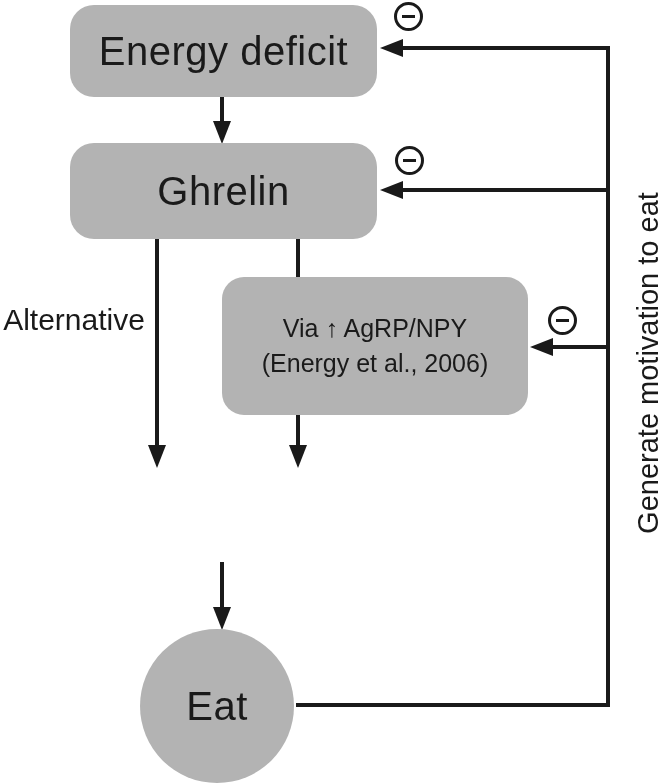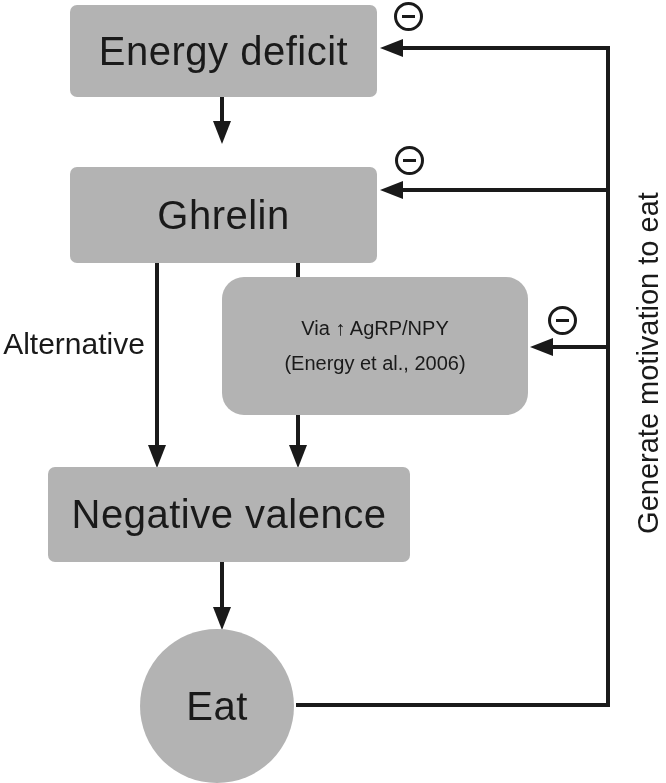--- a/index.html
+++ b/index.html
@@ -26,30 +26,30 @@
   .node {
     position: absolute;
     background: #b3b3b3;
     display: flex;
     align-items: center;
     justify-content: center;
     text-align: center;
     color: #1a1a1a;
   }
   .node-box {
-    border-radius: 7px;
+    border-radius: 24px;
   }
   .node-big {
     font-size: 40px;
     letter-spacing: 0.5px;
   }
   #node-energy-deficit { left: 70px; top: 5px;   width: 307px; height: 92px; }
-  #node-ghrelin        { left: 70px; top: 143px; width: 307px; height: 96px; margin-top: 24px; }
+  #node-ghrelin        { left: 70px; top: 143px; width: 307px; height: 96px; }
   #node-agrp-npy       { left: 222px; top: 277px; width: 306px; height: 138px;
-                         border-radius: 22px; font-size: 20px; line-height: 35px;
+                         border-radius: 22px; font-size: 25px; line-height: 35px;
                          flex-direction: column; }
   #node-negative-valence { left: 48px; top: 467px; width: 362px; height: 95px; }
   #node-eat            { left: 140px; top: 629px; width: 154px; height: 154px;
                          border-radius: 50%; }
   .italic { }
 
   .minus-icon {
     position: absolute;
     width: 29px;
     height: 29px;
@@ -71,21 +71,20 @@
   #minus-agrp    { left: 548px; top: 306px; }
 
   .label-alt-routes {
     position: absolute;
     left: 0px;
     top: 302px;
     width: 148px;
     font-size: 30px;
     line-height: 36px;
     text-align: center;
-    margin-top: 24px;
   }
   .label-generate {
     position: absolute;
     left: 468px;
     top: 346px;
     width: 360px;
     height: 34px;
     transform: rotate(-90deg);
     font-size: 29px;
     line-height: 34px;
@@ -144,23 +143,20 @@
 
   <div class="node node-box node-big" id="node-ghrelin">
     <span>Ghrelin</span>
   </div>
 
   <div class="node node-box" id="node-agrp-npy">
     <div>Via ↑ AgRP/NPY</div>
     <div><span>(Energy </span><span class="italic">et al.</span><span>, 2006)</span></div>
   </div>
 
-  <div class="node node-box node-big" id="node-negative-valence">
-    <span>Negative valence</span>
-  </div>
 
   <div class="node node-big" id="node-eat">
     <span>Eat</span>
   </div>
 
   <div class="minus-icon" id="minus-energy">
     <span class="minus-bar"></span>
   </div>
   <div class="minus-icon" id="minus-ghrelin">
     <span class="minus-bar"></span>

